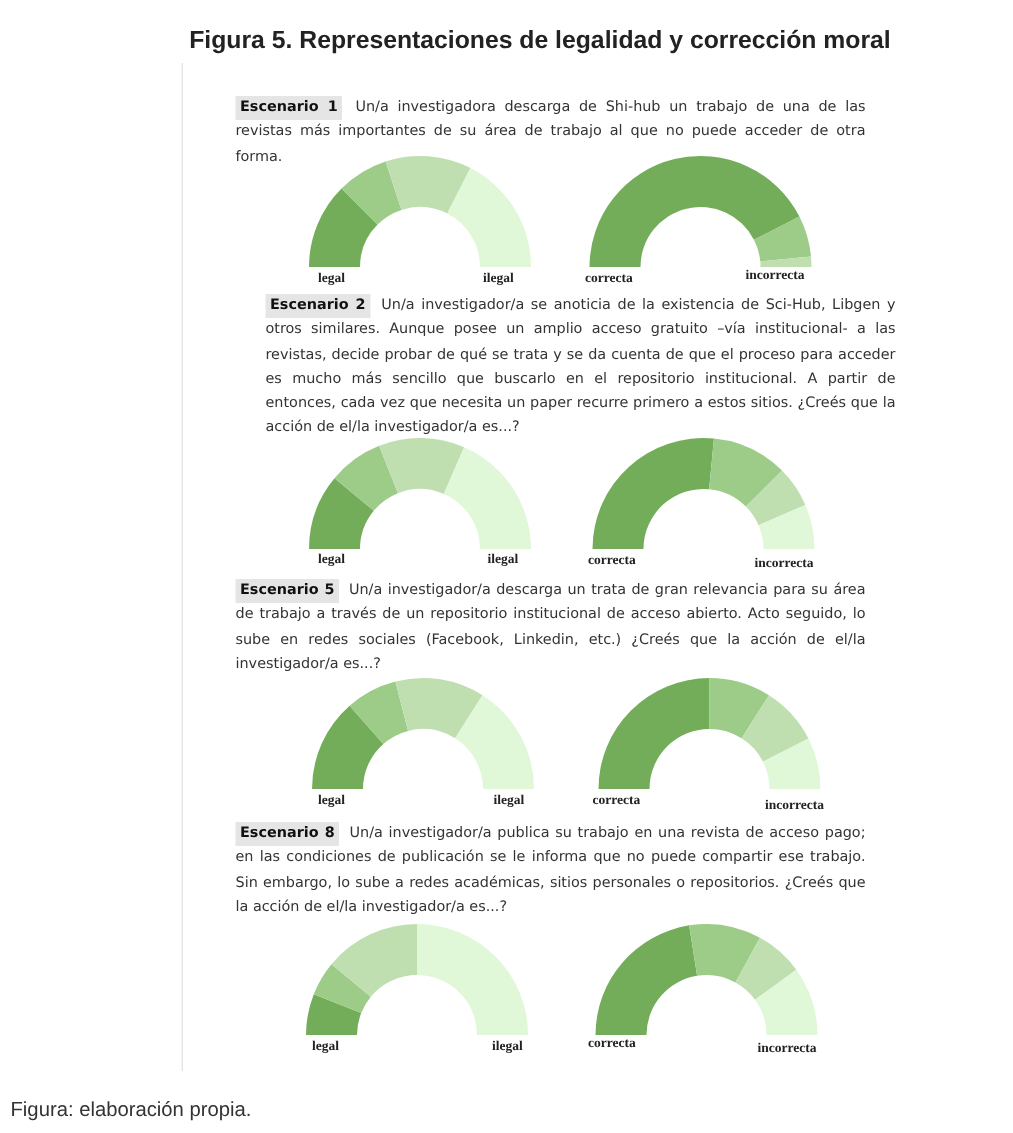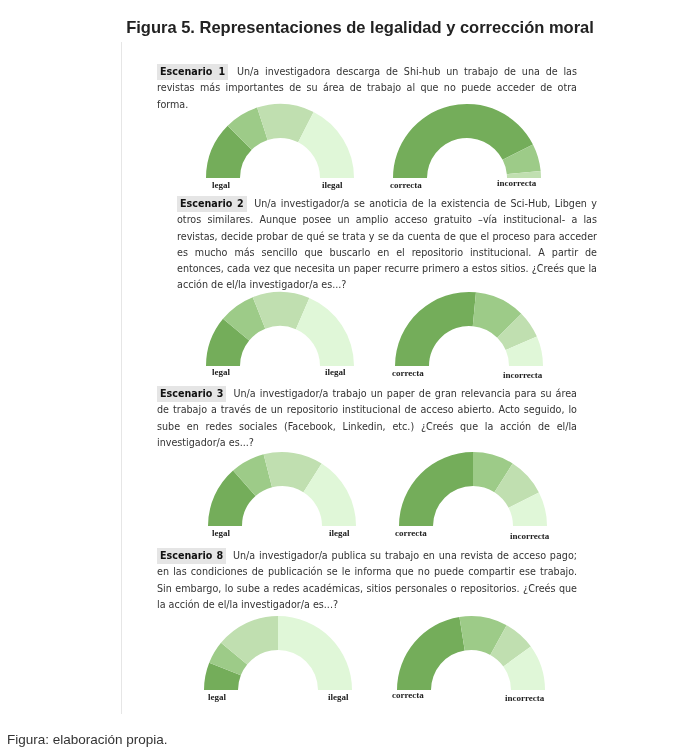--- a/index.html
+++ b/index.html
@@ -53,22 +53,22 @@
 <svg class="gauge" style="left:389px;top:288px;" width="160" height="80">
     <path d="M6,77.99999999999999 A74,74 0 0 1 86.96401518557008,4.328414619372083 L83.76433253274058,38.1775214158768 A40,40 0 0 0 40,78 Z" fill="#74ad5a"></path>
     <path d="M86.96401518557008,4.328414619372083 A74,74 0 0 1 132.3259018078045,25.674098192195487 L108.2842712474619,49.7157287525381 A40,40 0 0 0 83.76433253274058,38.1775214158768 Z" fill="#9dcb88"></path>
     <path d="M132.3259018078045,25.674098192195487 A74,74 0 0 1 147.9138423006146,48.61105609302624 L116.71018502735924,62.11408437460878 A40,40 0 0 0 108.2842712474619,49.7157287525381 Z" fill="#c0dfb0"></path>
     <path d="M147.9138423006146,48.61105609302624 A74,74 0 0 1 154,78.00000000000001 L120,78 A40,40 0 0 0 116.71018502735924,62.11408437460878 Z" fill="#e0f7d8"></path>
   </svg>
 <div class="glabel" style="left:392px;top:368px;">correcta</div>
 <div class="glabel" style="left:503px;top:370px;">incorrecta</div>
 
 <div class="scenario" style="top:386px;">
-  <span class="tag">Escenario 3</span>
-  <span>Un/a investigador/a trabajo un paper de gran relevancia para su área de trabajo a través de un repositorio institucional de acceso abierto. Acto seguido, lo sube en redes sociales (Facebook, Linkedin, etc.) ¿Creés que la acción de el/la investigador/a es...?</span>
+  <span class="tag">Escenario 5</span>
+  <span>Un/a investigador/a descarga un trata de gran relevancia para su área de trabajo a través de un repositorio institucional de acceso abierto. Acto seguido, lo sube en redes sociales (Facebook, Linkedin, etc.) ¿Creés que la acción de el/la investigador/a es...?</span>
 </div>
 <svg class="gauge" style="left:202px;top:448px;" width="160" height="80">
     <path d="M6,77.99999999999999 A74,74 0 0 1 31.06292196604977,22.49178084734598 L53.54752538705393,47.99555721478161 A40,40 0 0 0 40,78 Z" fill="#74ad5a"></path>
     <path d="M31.06292196604977,22.49178084734598 A74,74 0 0 1 61.596948349800755,6.324846076481293 L70.05240451340582,39.25667355485475 A40,40 0 0 0 53.54752538705393,47.99555721478161 Z" fill="#9dcb88"></path>
     <path d="M61.596948349800755,6.324846076481293 A74,74 0 0 1 119.65118282844577,15.519733512850891 L101.43307179915988,44.2268829799194 A40,40 0 0 0 70.05240451340582,39.25667355485475 Z" fill="#c0dfb0"></path>
     <path d="M119.65118282844577,15.519733512850891 A74,74 0 0 1 154,78.00000000000001 L120,78.00000000000001 A40,40 0 0 0 101.43307179915988,44.2268829799194 Z" fill="#e0f7d8"></path>
   </svg>
 <div class="glabel" style="left:212px;top:528px;">legal</div>
 <div class="glabel" style="left:329px;top:528px;">ilegal</div>
 <svg class="gauge" style="left:393px;top:448px;" width="160" height="80">

